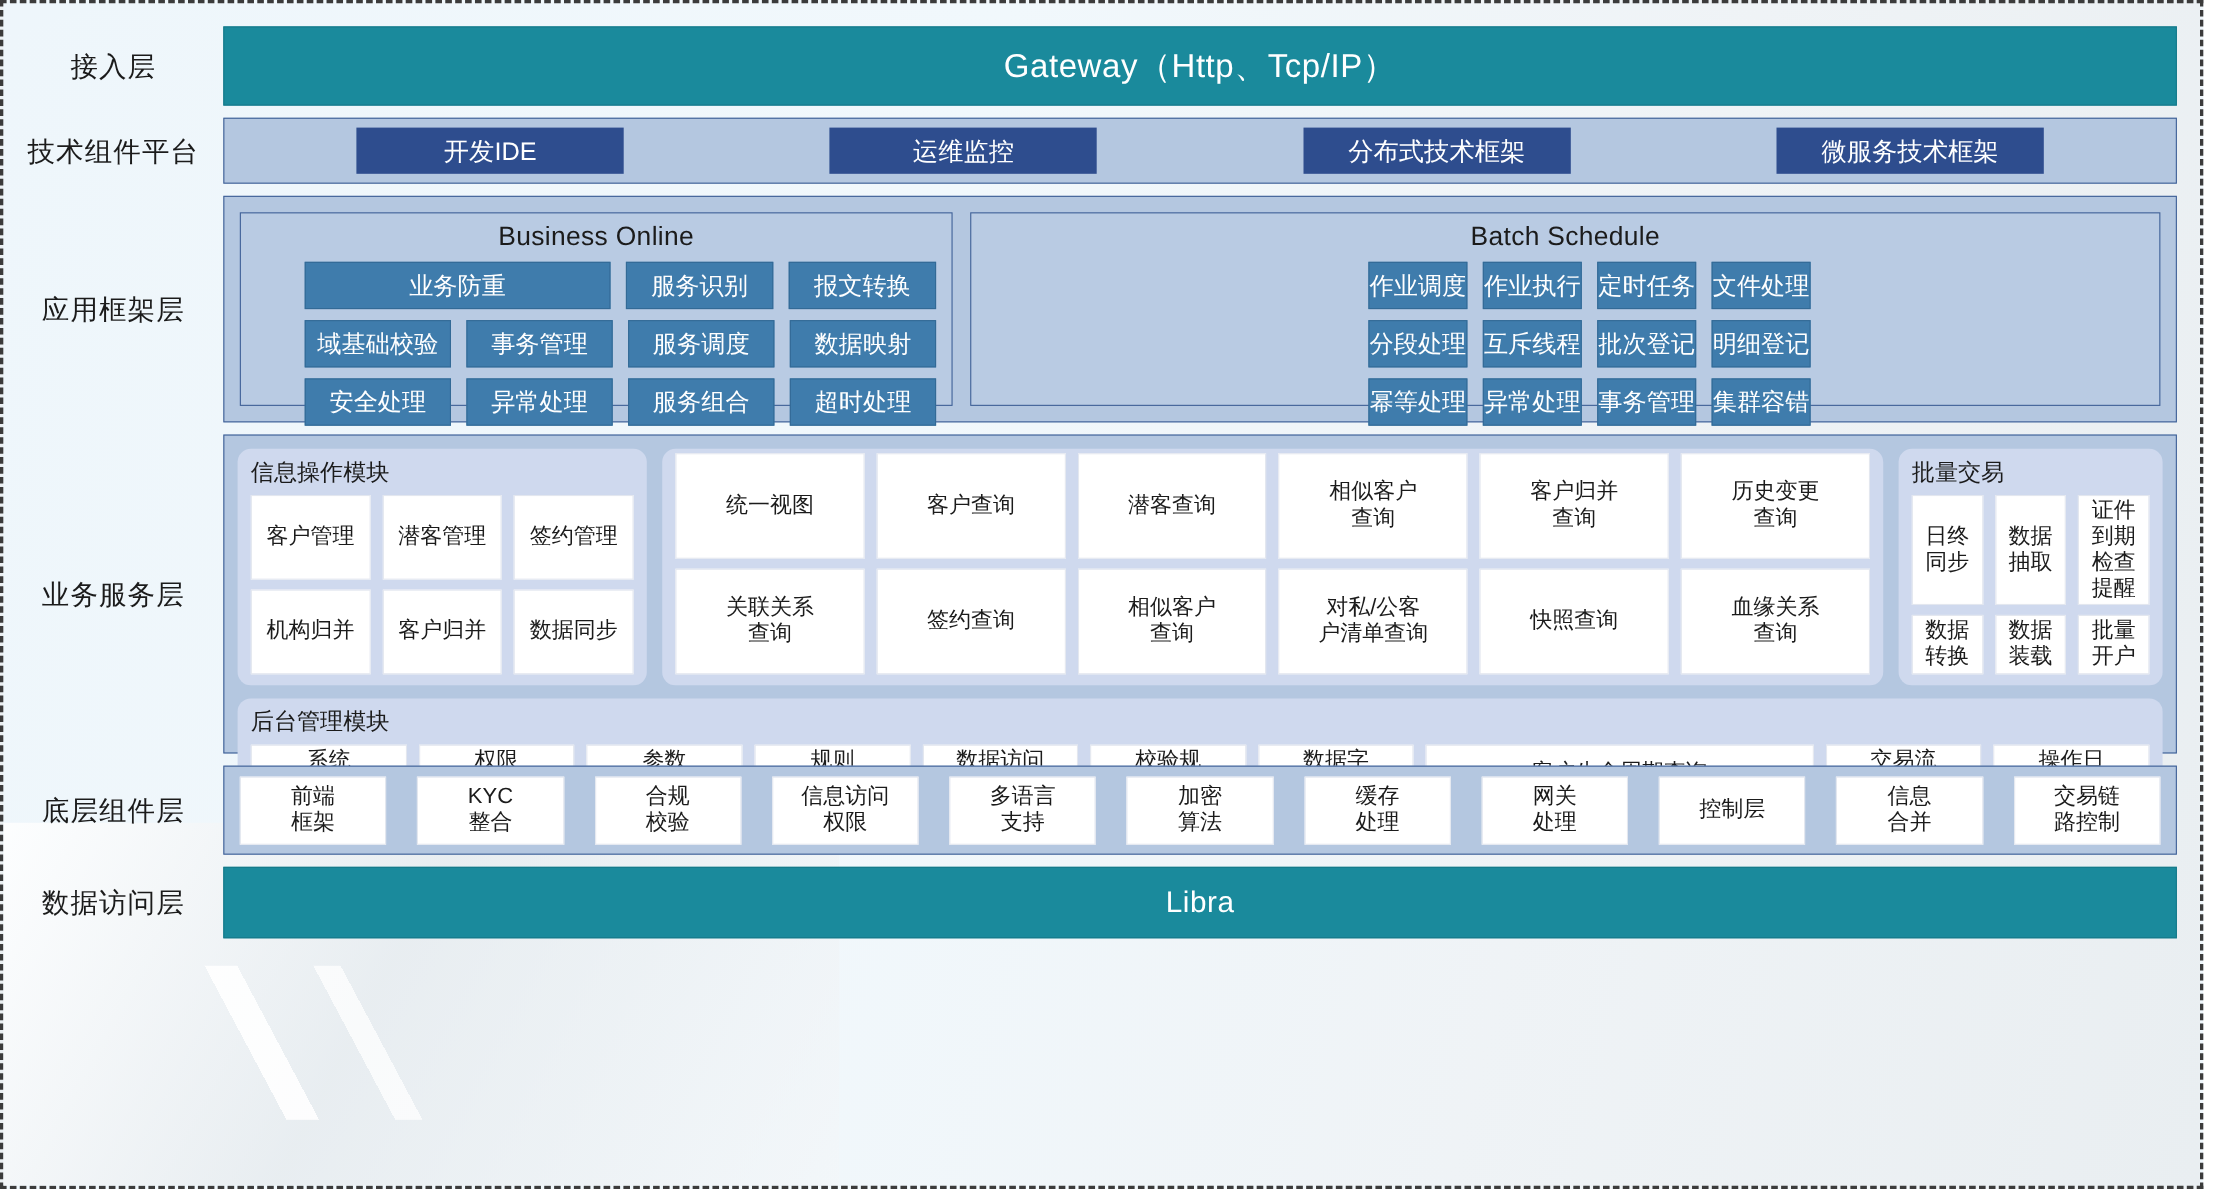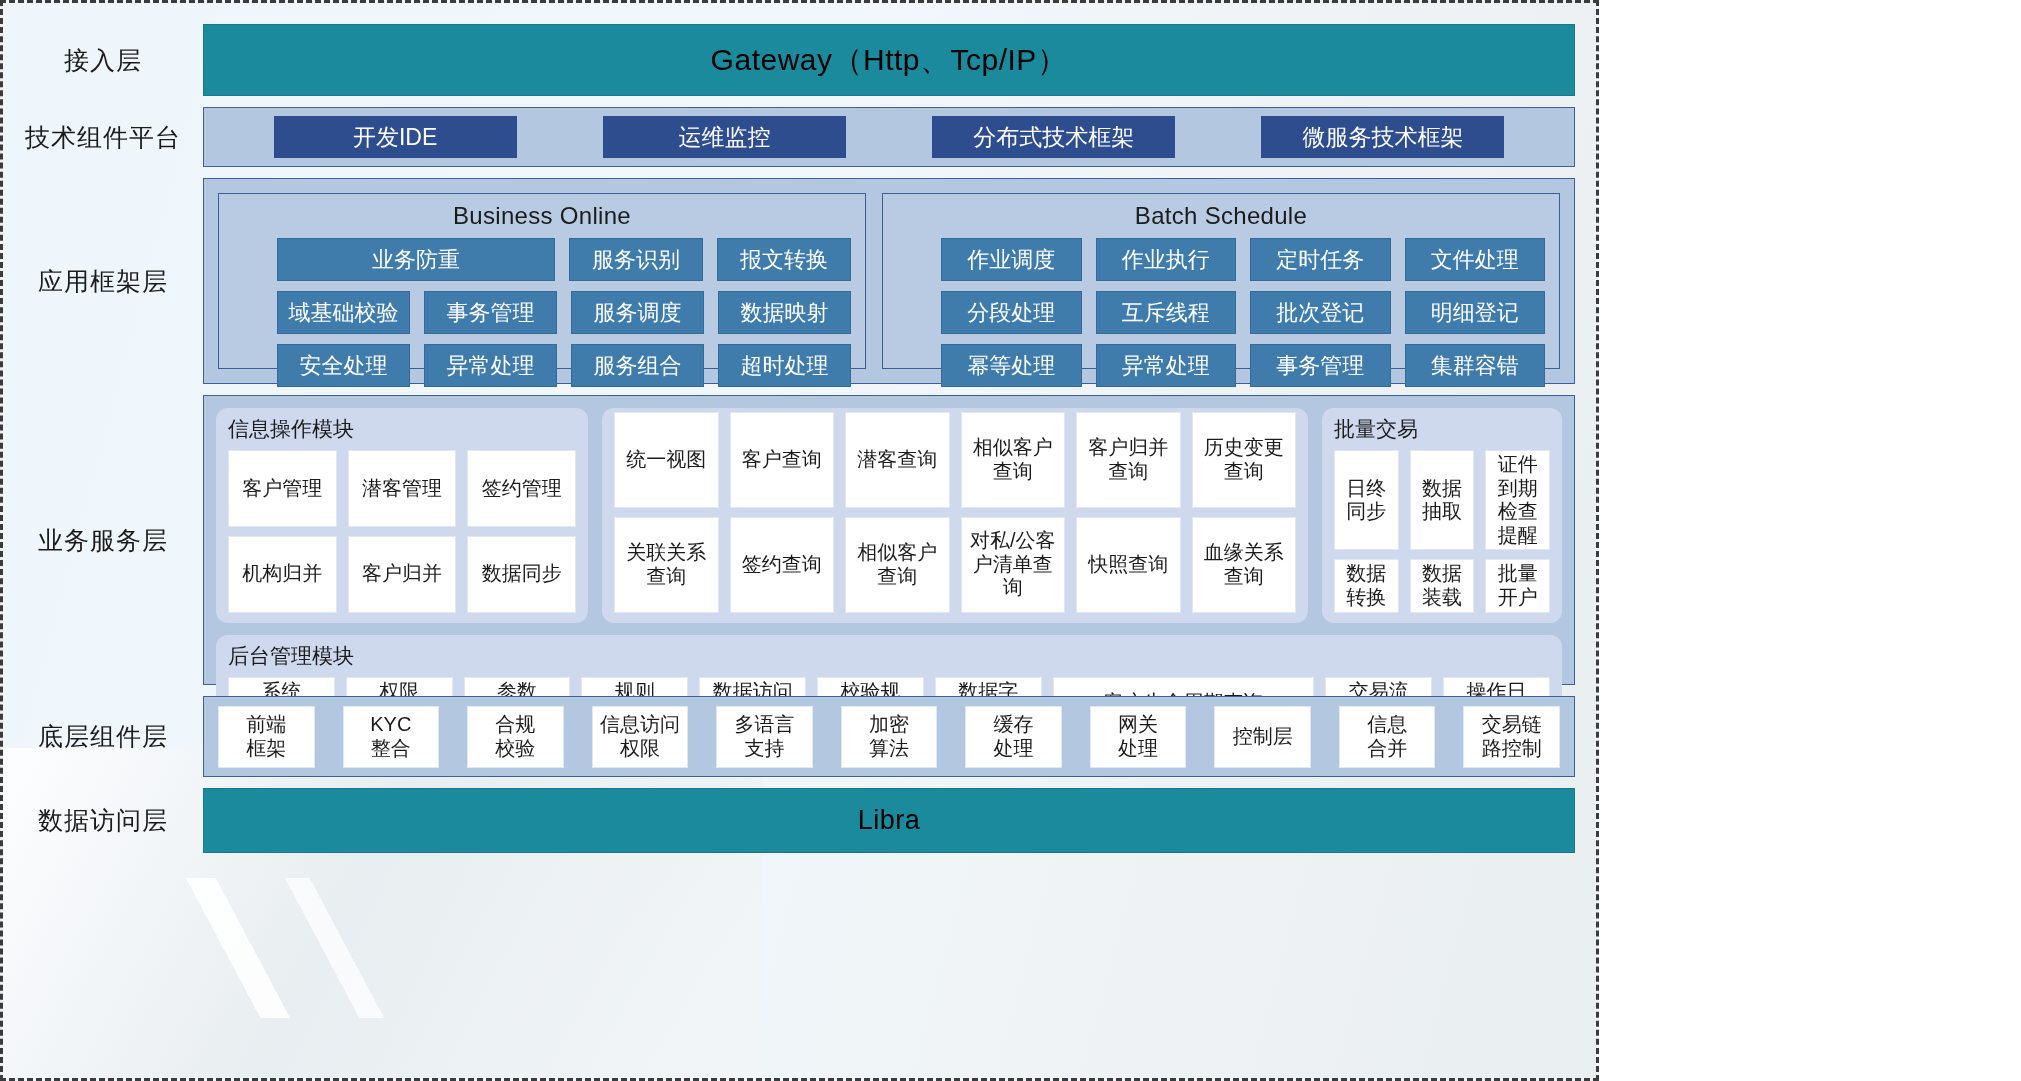--- a/index.html
+++ b/index.html
@@ -9,21 +9,21 @@
   }
   body {
     width: 2021px;
     height: 1081px;
     font-family: "Liberation Sans", "DejaVu Sans", sans-serif;
     overflow: hidden;
   }
 
   #canvas {
     position: relative;
-    width: 1599px;
+    width: 2003px;
     height: 1081px;
     box-sizing: border-box;
     background: linear-gradient(105deg, #eef6fb 0%, #f1f8fc 40%, #eff3f6 70%, #e9eef1 100%);
     border: 3px dashed #3b3b3b;
     overflow: hidden;
   }
 
   
   #bg-wash {
     position: absolute;
@@ -63,21 +63,21 @@
     white-space: nowrap;
   }
 
   
   .teal-bar {
     background: #1a8a9c;
     border: 1px solid #16798a;
     display: flex;
     align-items: center;
     justify-content: center;
-    color: #000000;
+    color: #ffffff;
     font-size: 30px;
     letter-spacing: 0.5px;
   }
   .teal-bar.small { font-size: 27px; }
 
   
   .band-tech {
     background: #b4c7e0;
     border: 1px solid #3d5f96;
     display: flex;
@@ -110,21 +110,21 @@
   }
   .fw-group {
     background: #b9cbe3;
     border: 1px solid #3d5f96;
     padding: 6px 14px 12px 14px;
     box-sizing: border-box;
     display: flex;
     flex-direction: column;
   }
   .fw-group.online { flex: 0 0 648px; }
-  .fw-group.batch  { flex: 1 1 auto; }
+  .fw-group.batch  { flex: 1 1 auto; align-items: center; }
   .fw-title {
     text-align: center;
     font-size: 24px;
     color: #1b1b1b;
     margin: 2px 0 8px 0;
     letter-spacing: 0.3px;
   }
   .fw-rows { display: flex; flex-direction: column; gap: 10px; }
   .fw-row { display: flex; gap: 14px; padding-left: 44px; }
   .fw-cell {

